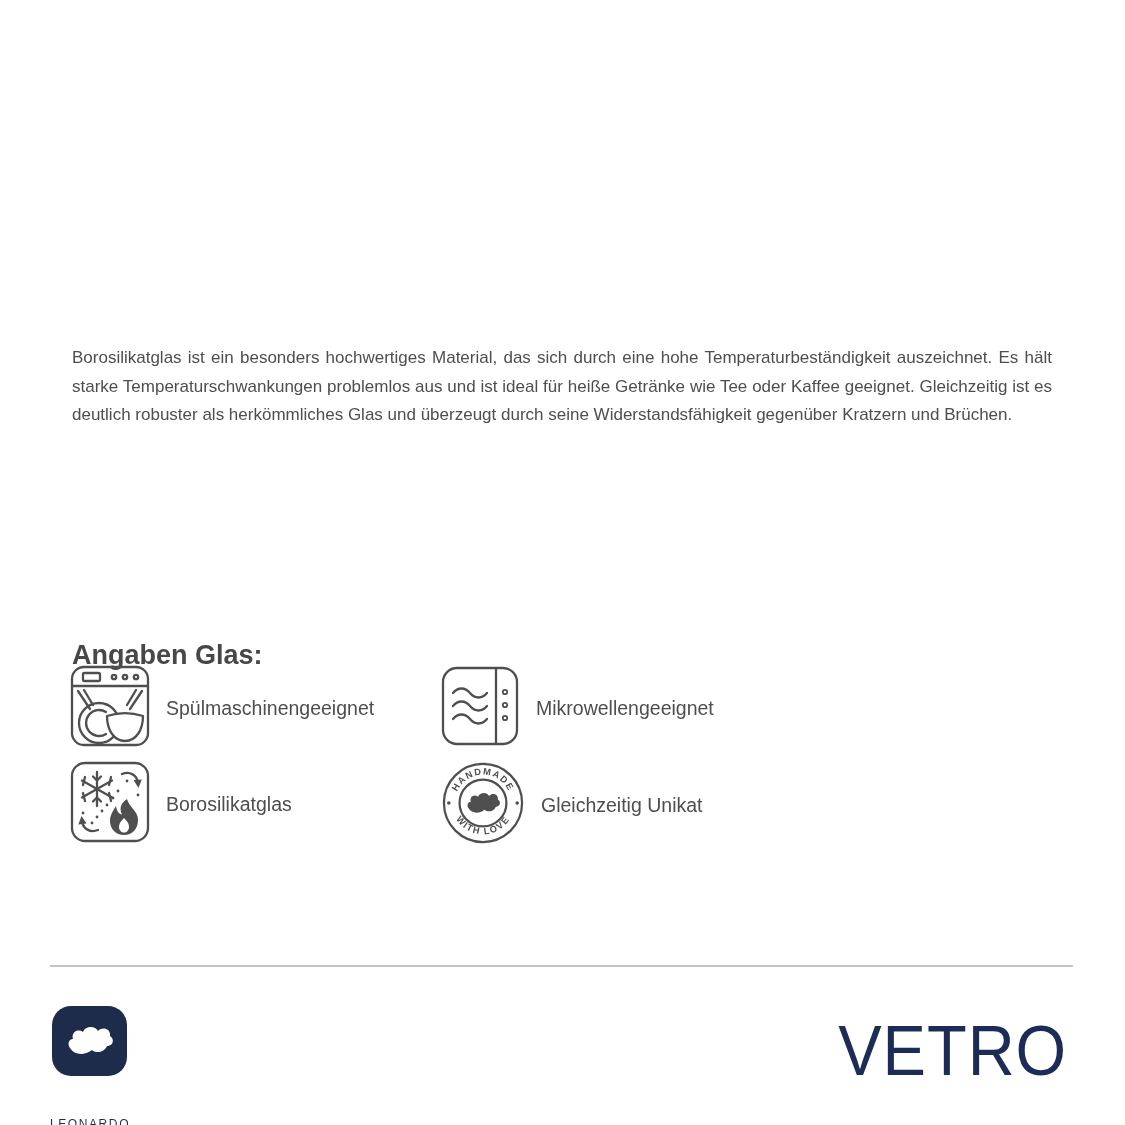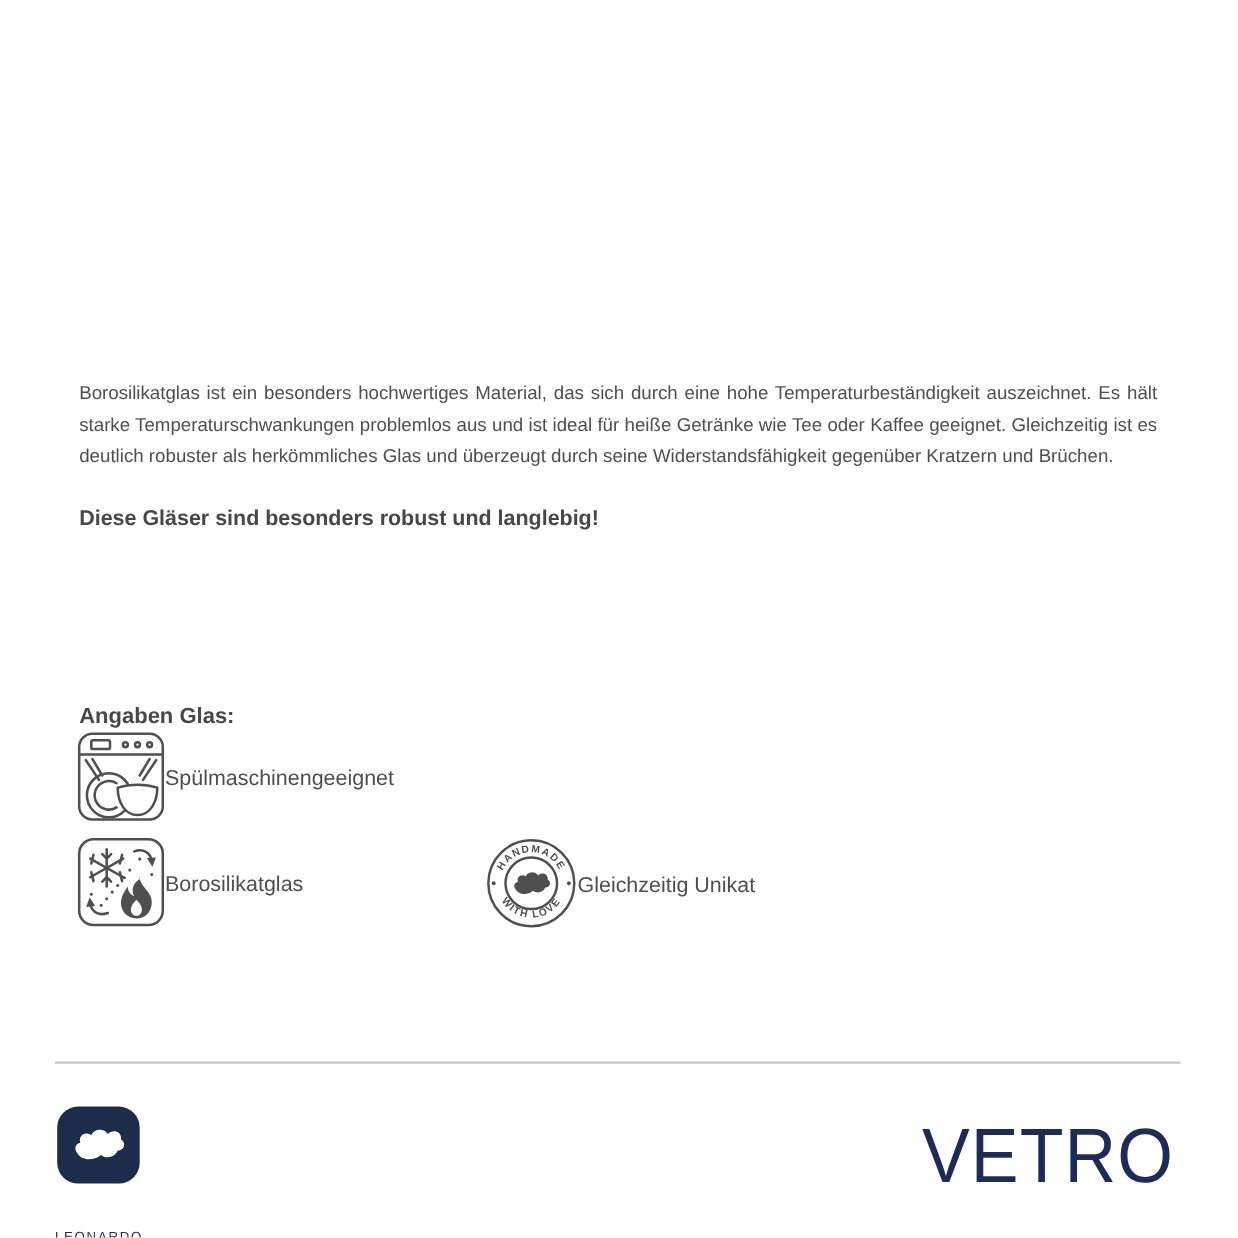--- a/index.html
+++ b/index.html
@@ -8,24 +8,24 @@
     font-family:"Liberation Sans", sans-serif; overflow:hidden;
   }
   .page { position:absolute; inset:0; }
 
   
   .text-block { position:absolute; left:72px; top:338px; width:980px; color:#4e4e4e; }
   .section-heading { margin:0; font-size:21px; line-height:25px; font-weight:700; color:#474747; letter-spacing:.3px; }
   .desc { margin:6px 0 0; font-size:17px; line-height:28.6px; text-align:justify; }
   .highlight { margin:29px 0 0; font-size:19.5px; line-height:24px; font-weight:700; color:#474747; }
 
-  .features-title { position:absolute; left:72px; top:640px; margin:0; font-size:20px; font-weight:700; color:#474747; }
+  .features-title { position:absolute; left:72px; top:640px; margin:0; font-size:27px; font-weight:700; color:#474747; }
 
   
-  .feature { position:absolute; display:flex; align-items:center; color:#4e4e4e; }
+  .feature { position:absolute; display:flex; align-items:center; gap:16px; color:#4e4e4e; }
   .flabel { font-size:19.5px; white-space:nowrap; }
   #feature-1 { left:70px;  top:666px; height:84px; }
   #feature-2 { left:440px; top:668px; height:80px; }
   #feature-3 { left:70px;  top:763px; height:82px; }
   #feature-4 { left:441px; top:763px; height:84px; }
 
   .icon-stroke { stroke:#4f4f4f; fill:none; stroke-width:2.3; stroke-linecap:round; stroke-linejoin:round; }
   svg text { font-family:"Liberation Sans", sans-serif; }
 
   .divider { position:absolute; left:50px; top:965px; width:1023px; height:2px; background:#c4c4c4; }
@@ -46,21 +46,20 @@
     color:#1d2b57; transform:scaleX(.93); transform-origin:100% 50%;
   }
 </style>
 </head>
 <body>
 
 <div class="page">
 
   <section class="text-block">
     <p class="desc">Borosilikatglas ist ein besonders hochwertiges Material, das sich durch eine hohe Temperaturbeständigkeit auszeichnet. Es hält starke Temperaturschwankungen problemlos aus und ist ideal für heiße Getränke wie Tee oder Kaffee geeignet. Gleichzeitig ist es deutlich robuster als herkömmliches Glas und überzeugt durch seine Widerstandsfähigkeit gegenüber Kratzern und Brüchen.</p>
-    <p class="highlight">Diese Gläser sind besonders robust und langlebig!</p>
   </section>
 
   <h2 class="features-title">Angaben Glas:</h2>
 
   <div class="feature" id="feature-1">
     <span>
       <svg width="80" height="84" viewBox="0 0 80 84">
         <g class="icon-stroke">
           <rect x="2" y="3" width="76" height="78" rx="12"></rect>
           <line x1="2" y1="22" x2="78" y2="22"></line>
@@ -74,20 +73,37 @@
             <path d="M66,26 L57,41"></path>
           <circle cx="29" cy="59" r="20"></circle>
           <path d="M36,70 A13,13 0 1 1 36,48"></path>
           <path d="M37,52 C48,48.5 62,48.5 73,52 C73,66 66,77 55,77 C44,77 37,66 37,52 Z" fill="#ffffff"></path>
         </g>
       </svg>
     </span>
     <span class="flabel">Spülmaschinengeeignet</span>
   </div>
 
+  <div class="feature" id="feature-2">
+    <span>
+      <svg width="80" height="80" viewBox="0 0 78 80">
+        <g class="icon-stroke">
+          <rect x="2" y="2" width="74" height="76" rx="14"></rect>
+          <line x1="55" y1="3" x2="55" y2="77"></line>
+          <path d="M12,27 C17,21 24,21 29,27 C34,33 41,33 46,27"></path>
+          <path d="M12,40 C17,34 24,34 29,40 C34,46 41,46 46,40"></path>
+          <path d="M12,53 C17,47 24,47 29,53 C34,59 41,59 46,53"></path>
+          <circle cx="64" cy="26" r="2.2" stroke-width="1.8"></circle>
+          <circle cx="64" cy="39" r="2.2" stroke-width="1.8"></circle>
+          <circle cx="64" cy="52" r="2.2" stroke-width="1.8"></circle>
+        </g>
+      </svg>
+    </span>
+    <span class="flabel">Mikrowellengeeignet</span>
+  </div>
 
   <div class="feature" id="feature-3">
     <span>
       <svg width="80" height="82" viewBox="0 0 80 82">
         <g class="icon-stroke" stroke-width="2">
           <rect x="2" y="2" width="76" height="78" rx="13" stroke-width="2.3"></rect>
           <line x1="27" y1="11" x2="27" y2="45"></line>
           <line x1="12" y1="19.5" x2="42" y2="36.5"></line>
           <line x1="12" y1="36.5" x2="42" y2="19.5"></line>
           <path d="M23,15.5 L27,19.5 L31,15.5"></path>

